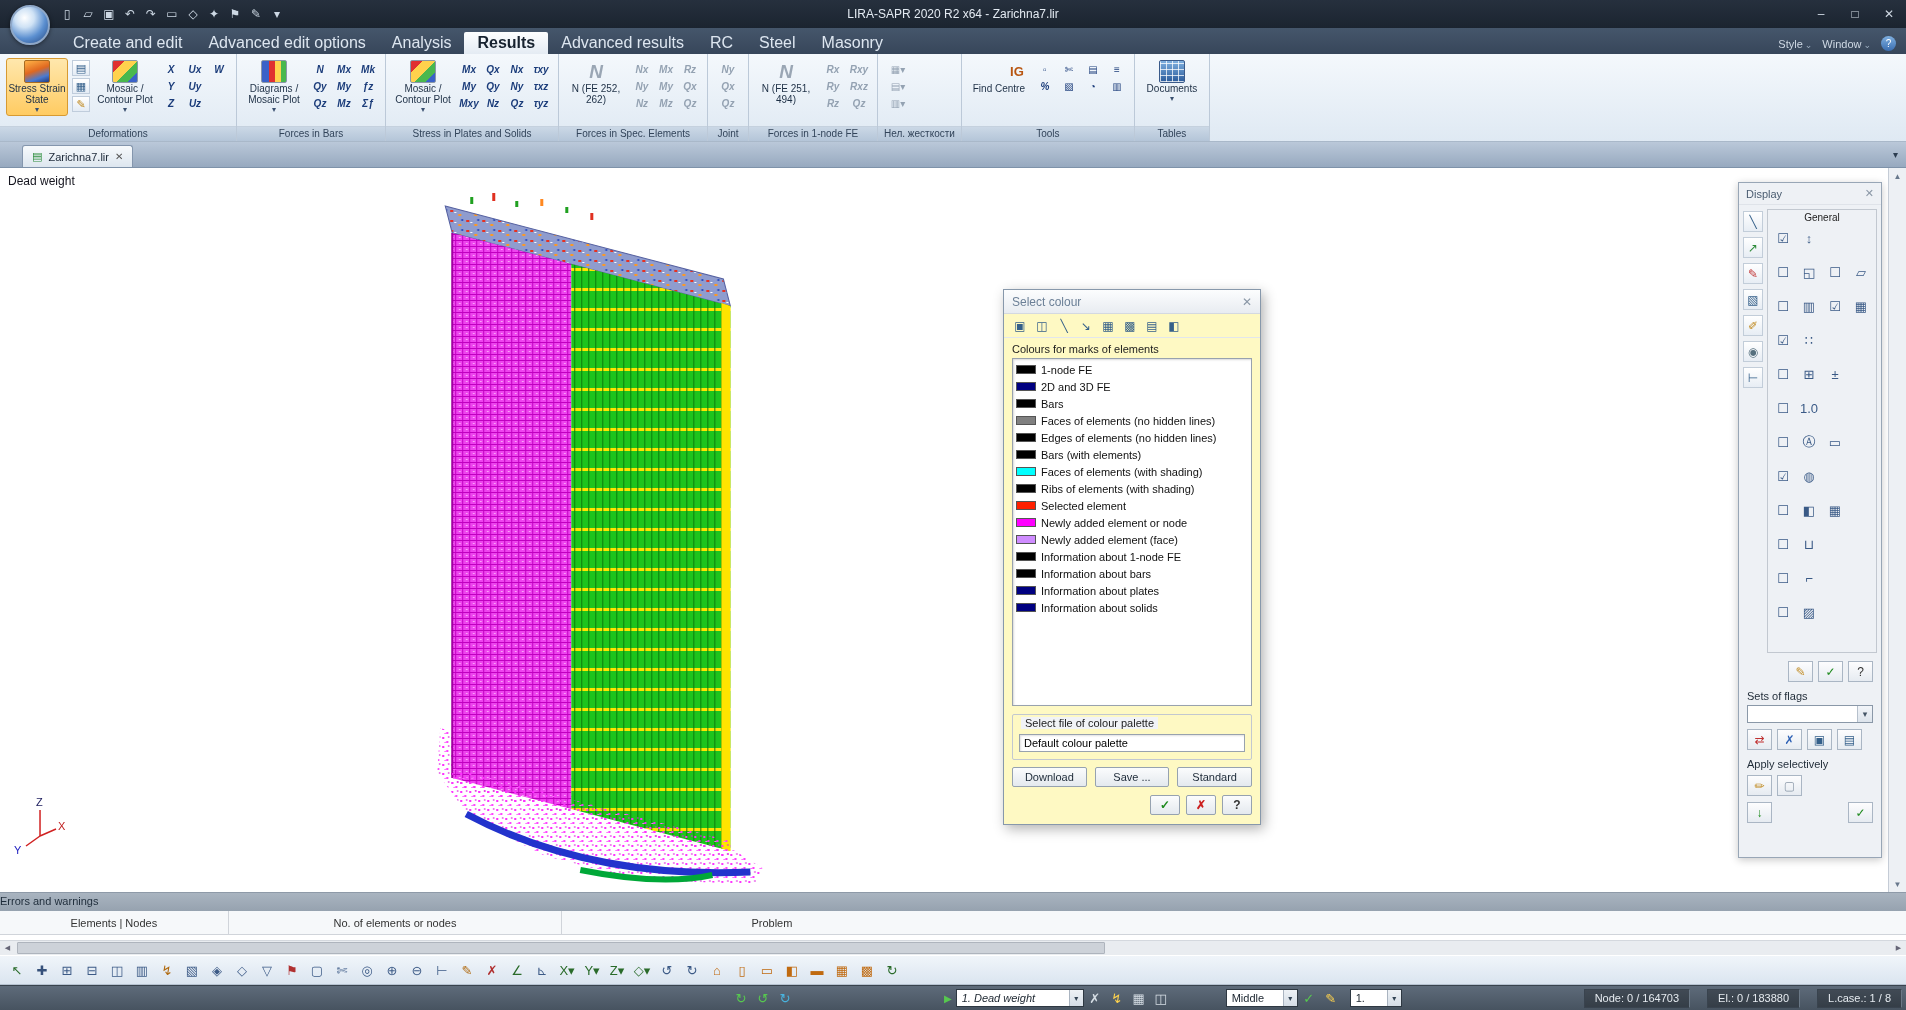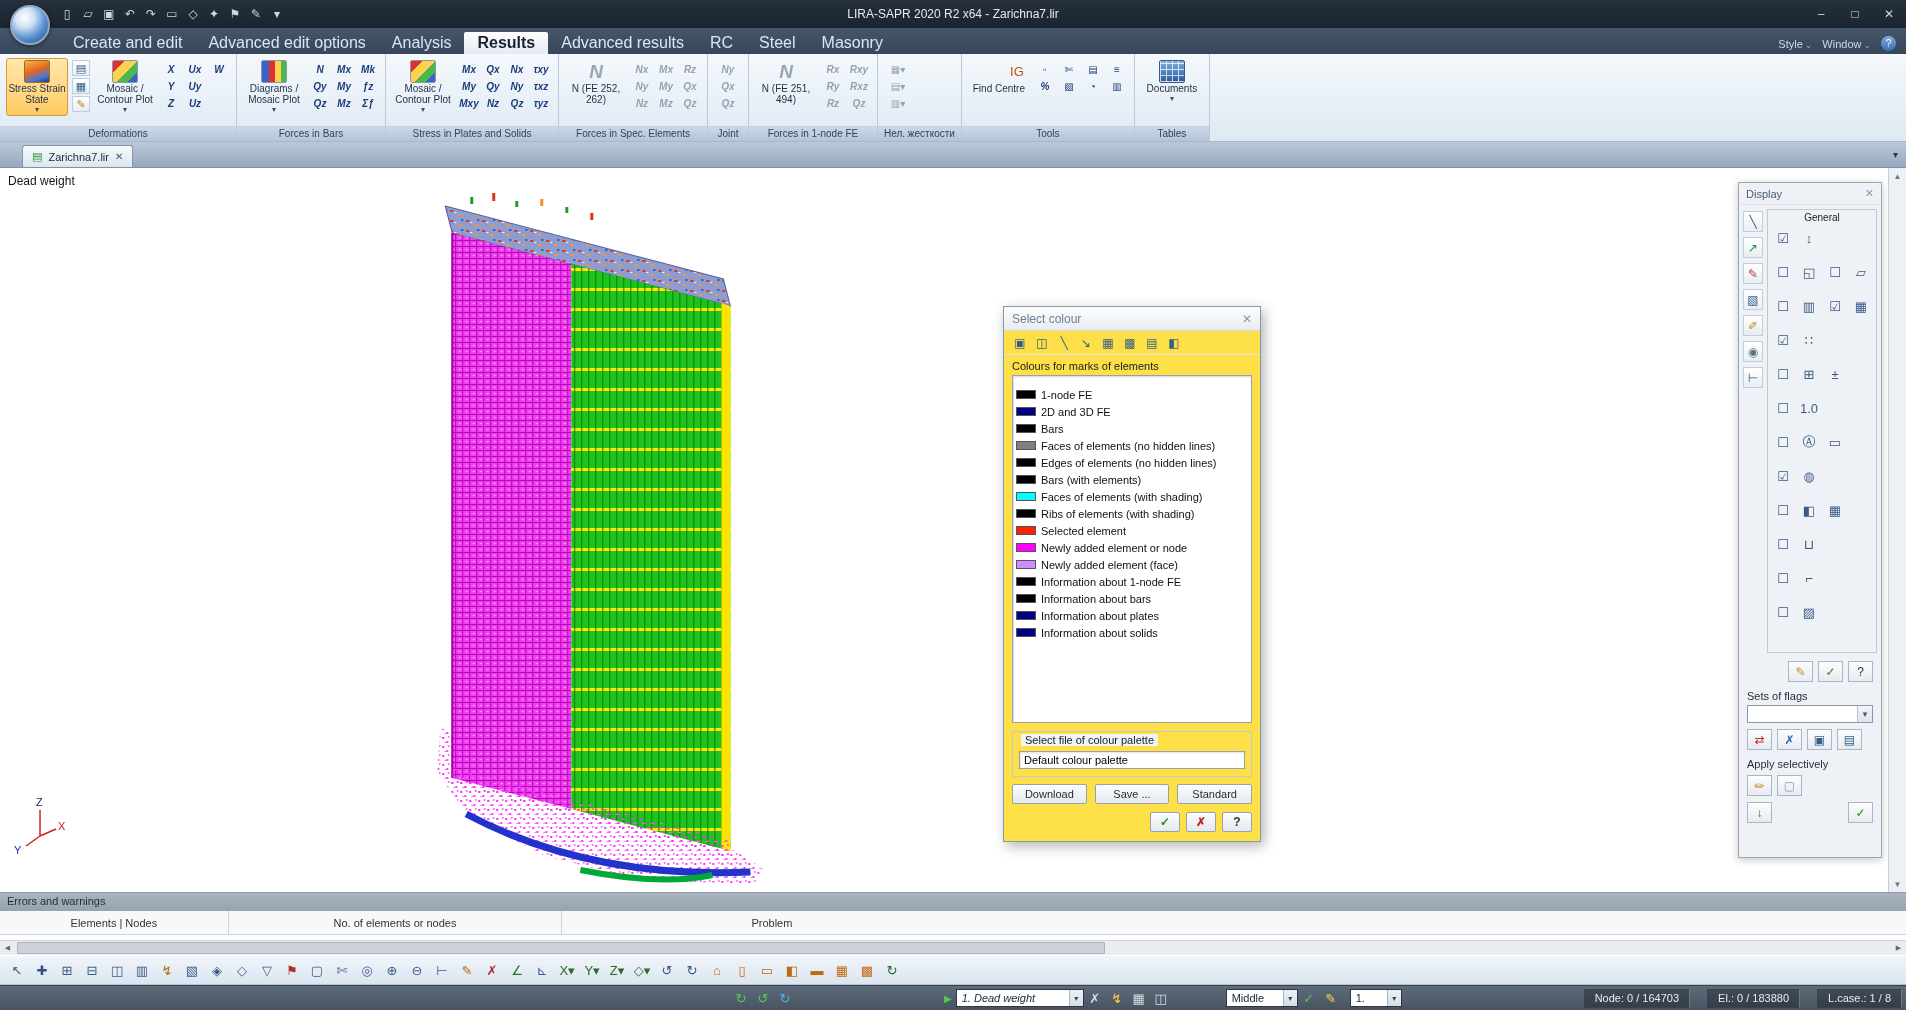--- a/index.html
+++ b/index.html
@@ -33,21 +33,21 @@
   .bigbtn.hot { background:linear-gradient(#ffe7ad,#ffcb62); border-color:#d79a32; }
   .bicon { width:26px; height:23px; border-radius:2px; display:flex; align-items:center; justify-content:center; }
   .bicon.sss { background:linear-gradient(160deg,#ffb347,#e06820 45%,#4a7ad0 75%,#203a80); border:1px solid #a86a20; }
   .bicon.mosaic { background:linear-gradient(135deg,#e03030 0 25%,#ffd24d 25% 55%,#49b84e 55% 80%,#3a62c8 80% 100%); border:1px solid #8a98a8; }
   .bicon.diagrams { background:linear-gradient(90deg,#3a62c8 0 30%,#e03030 30% 55%,#ffd24d 55% 80%,#49b84e 80% 100%); border:1px solid #8a98a8; }
   .bicon.docs { border:1px solid #3a5a8a; background:
       repeating-linear-gradient(0deg, rgba(255,255,255,.75) 0 1px, transparent 1px 6px),
       repeating-linear-gradient(90deg, rgba(255,255,255,.75) 0 1px, transparent 1px 6px),
       linear-gradient(#7fb0e0,#2a5a9a); }
   .bicon.nletter { font-size:19px; font-weight:bold; font-style:italic; color:#9aa6b4; }
-  .bicon.ig { font-size:13px; font-weight:normal; color:#b85510;margin-left:36px; }
+  .bicon.ig { font-size:13px; font-weight:bold; color:#b85510;margin-left:36px; }
   .blabel { font-size:10px; line-height:1.08; text-align:center; color:#1d2f45; margin-top:1px; }
   .bcaret { font-size:8px; color:#3a5070; line-height:1; }
   .minicol { display:flex; flex-direction:column; gap:2px; padding-top:2px; }
   .mini { width:18px; height:16px; font-size:11px; color:#35608a; border:1px solid #c0cddc; background:linear-gradient(#ffffff,#e4ecf5); display:flex; align-items:center; justify-content:center; }
   .minicol .mini:last-child { color:#c08a20; }
   .cellgrid { display:grid; gap:1px 2px; padding-top:3px; }
   .cols1 { grid-template-columns:28px; }
   .cols2 { grid-template-columns:repeat(2,24px); }
   .cols3 { grid-template-columns:repeat(3,22px); }
   .cols4 { grid-template-columns:repeat(4,22px); }
@@ -64,27 +64,27 @@
   
   .work { flex:1; display:flex; background:#fff; position:relative; min-height:0; }
   .canvas { flex:1; position:relative; background:#fff; overflow:hidden; }
   .load-label { position:absolute; left:8px; top:6px; font-size:12px; color:#14141e; z-index:5; }
   .model { position:absolute; inset:0; width:100%; height:100%; }
   .vscroll { width:18px; background:#edf0f4; border-left:1px solid #c5ccd6; display:flex; flex-direction:column; }
   .varrow { height:16px; display:flex; align-items:center; justify-content:center; font-size:8px; color:#68788c; }
   .vtrack { flex:1; }
 
   
-  .dialog { position:absolute; left:1003px; top:138px; width:258px; background:#fde047; border:1px solid #8798ab; box-shadow:3px 4px 12px rgba(0,0,0,.3); font-size:11px; z-index:20; }
+  .dialog { position:absolute; left:1003px; top:121px; width:258px; background:#fef9c3; border:1px solid #8798ab; box-shadow:3px 4px 12px rgba(0,0,0,.3); font-size:11px; z-index:20; }
   .dlg-title { height:24px; display:flex; align-items:center; justify-content:space-between; padding:0 8px; background:linear-gradient(#fcfdfe,#e8ecf1); border-bottom:1px solid #d4d9e0; color:#6c8097; font-size:12px; }
   .dlg-close { color:#8a97a6; font-size:12px; }
   .dlg-toolbar { display:flex; gap:2px; padding:2px 6px; border-bottom:1px solid #e2e6ec; }
   .dlg-tool { width:20px; height:19px; display:flex; align-items:center; justify-content:center; color:#35608a; font-size:12px; }
   .dlg-label { padding:5px 8px 3px; color:#1c1c1c; }
-  .dlg-list { margin:0 8px; height:348px; background:#fff; border:1px solid #98a2ae; box-shadow:inset 1px 1px 2px rgba(0,0,0,.15); overflow:hidden; padding-top:10px; }
+  .dlg-list { margin:0 8px; height:348px; background:#fff; border:1px solid #98a2ae; box-shadow:inset 1px 1px 2px rgba(0,0,0,.15); overflow:hidden; padding-top:2px; }
   .dlg-item { display:flex; align-items:center; gap:5px; height:17px; padding:0 3px; }
   .swatch { width:20px; height:9px; border:1px solid #555; flex:0 0 auto; }
   .dlg-item-label { color:#101010; font-size:11px; white-space:nowrap; }
   .dlg-group { margin:8px 8px 0; border:1px solid #c2c8d0; border-radius:2px; padding:2px 6px 7px; }
   .dlg-group-label { font-size:11px; color:#1c1c1c; margin:-9px 0 5px 2px; background:#f1f3f6; display:inline-block; padding:0 4px; }
   .dlg-input { width:100%; height:18px; border:1px solid #98a2ae; box-shadow:inset 1px 1px 2px rgba(0,0,0,.12); font:11px "Liberation Sans","DejaVu Sans",sans-serif; padding:0 4px; background:#fff; }
   .dlg-btnrow { display:flex; gap:8px; margin:7px 8px 0; }
   .dlg-btn { flex:1; height:20px; font:11px "Liberation Sans","DejaVu Sans",sans-serif; background:linear-gradient(#fbfcfd,#e4e9ee); border:1px solid #96a2b0; border-radius:2px; color:#1d2a38; }
   .dlg-confirm { display:flex; justify-content:flex-end; gap:6px; margin:8px 8px 9px; }
   .dlg-confirm button { width:30px; height:20px; background:linear-gradient(#fbfcfd,#e4e9ee); border:1px solid #96a2b0; border-radius:2px; font-size:12px; }
@@ -106,21 +106,21 @@
   .dp-row { display:flex; gap:5px; padding:4px 8px 2px; }
   .dp-row.right { justify-content:flex-end; }
   .dp-row.spread { justify-content:space-between; }
   .dp-btn { width:25px; height:21px; border:1px solid #aab6c4; background:linear-gradient(#fdfdfe,#e6ebf1); font-size:12px; display:flex; align-items:center; justify-content:center; }
   .dp-label { padding:6px 8px 1px; color:#1e2a36; }
   .dp-select { margin:2px 8px; height:18px; background:#fff; border:1px solid #8a98a8; display:flex; justify-content:flex-end; align-items:stretch; }
   .dp-caret { width:15px; background:linear-gradient(#f2f5f9,#dde4ec); border-left:1px solid #b6c0cc; font-size:9px; color:#456; display:flex; align-items:center; justify-content:center; }
 
   
   .errors { height:63px; flex:0 0 auto; display:flex; flex-direction:column; border-top:1px solid #8e9aa8; }
-  .err-header { height:18px; line-height:17px; font-size:11px; color:#1e2c3a; padding-left:7px; background:linear-gradient(#a9b4c0,#96a2af); }
+  .err-header { height:18px; line-height:17px; font-size:11px; color:#1e2c3a; background:linear-gradient(#a9b4c0,#96a2af); }
   .err-cols { height:24px; display:flex; background:#f6f8fa; border-bottom:1px solid #d0d4da; font-size:11px; color:#333; align-items:center; }
   .err-col { border-right:1px solid #d0d4da; height:100%; display:flex; align-items:center; justify-content:center; }
   .err-col.c1 { width:48.5%; justify-content:flex-start; padding-left:7px; }
   .err-col.c2 { width:12%; }
   .err-col.c3 { width:17.5%; }
   .err-col.c4 { width:22%; border-right:none; }
   .err-body { flex:1; background:#fff; }
   .err-scroll { height:15px; background:#e9ecf0; display:flex; align-items:center; border-top:1px solid #d4d8de; }
   .hs-arrow { width:15px; text-align:center; font-size:7px; color:#667; }
   .hs-track { flex:1; position:relative; height:100%; }

